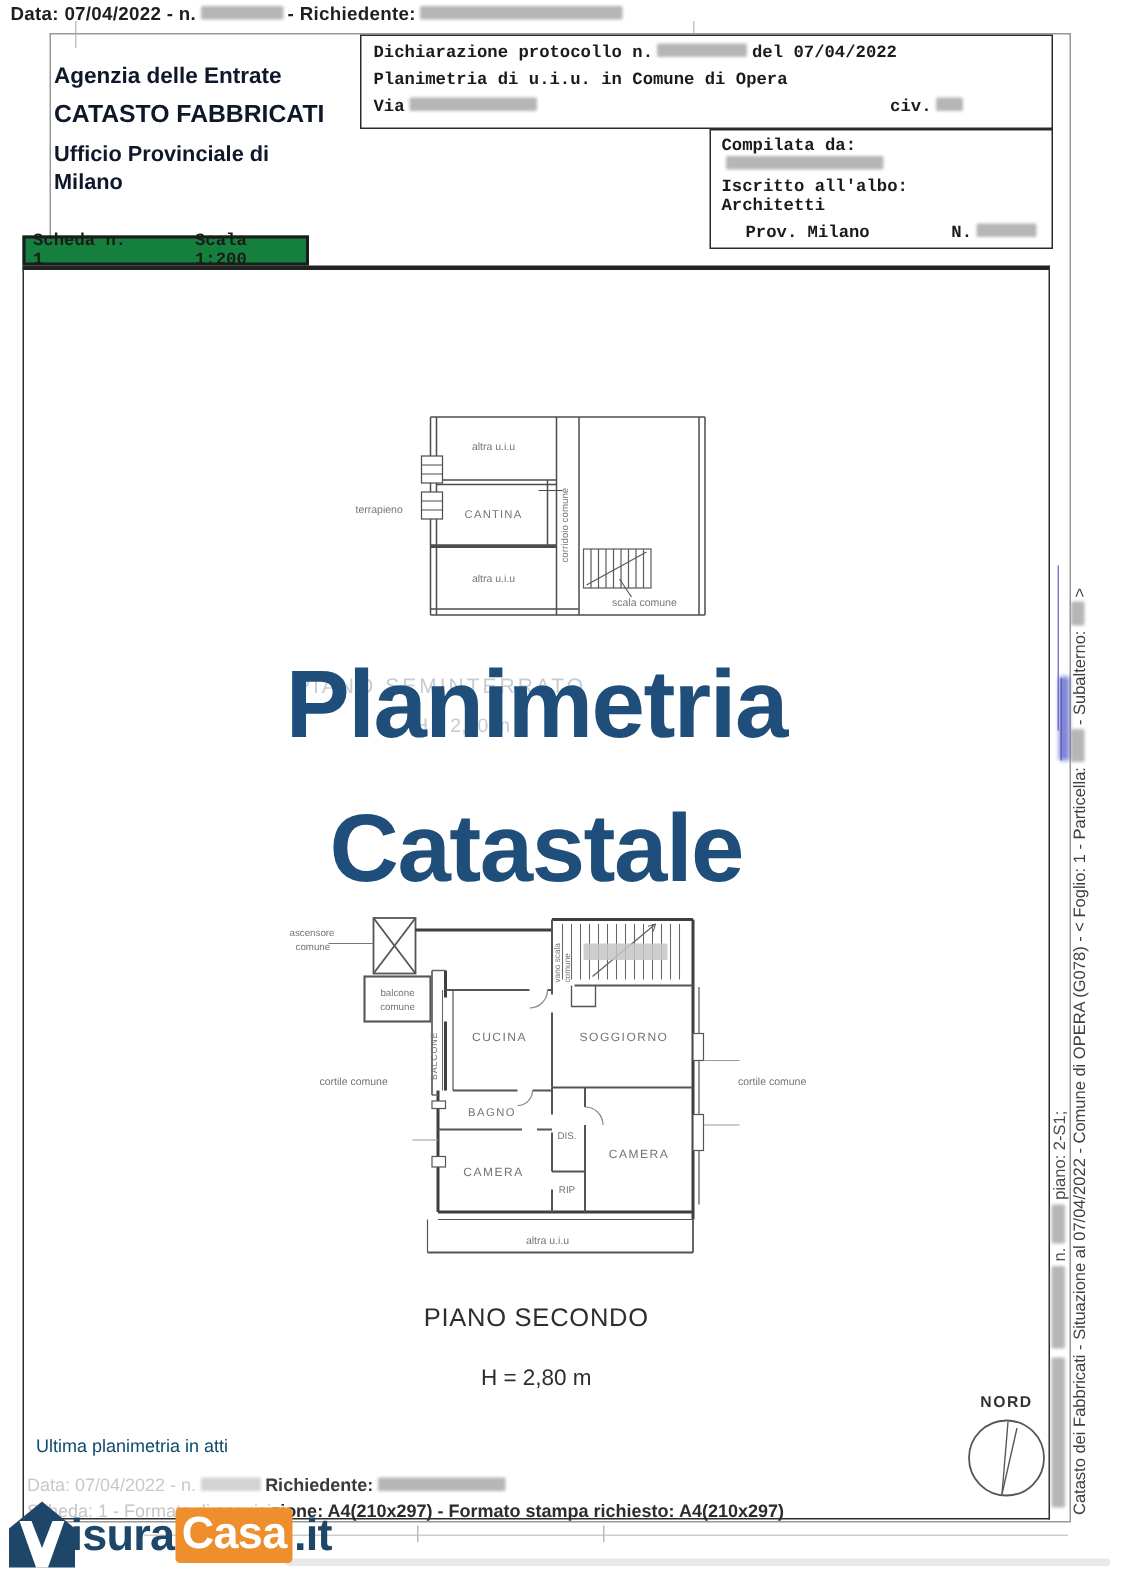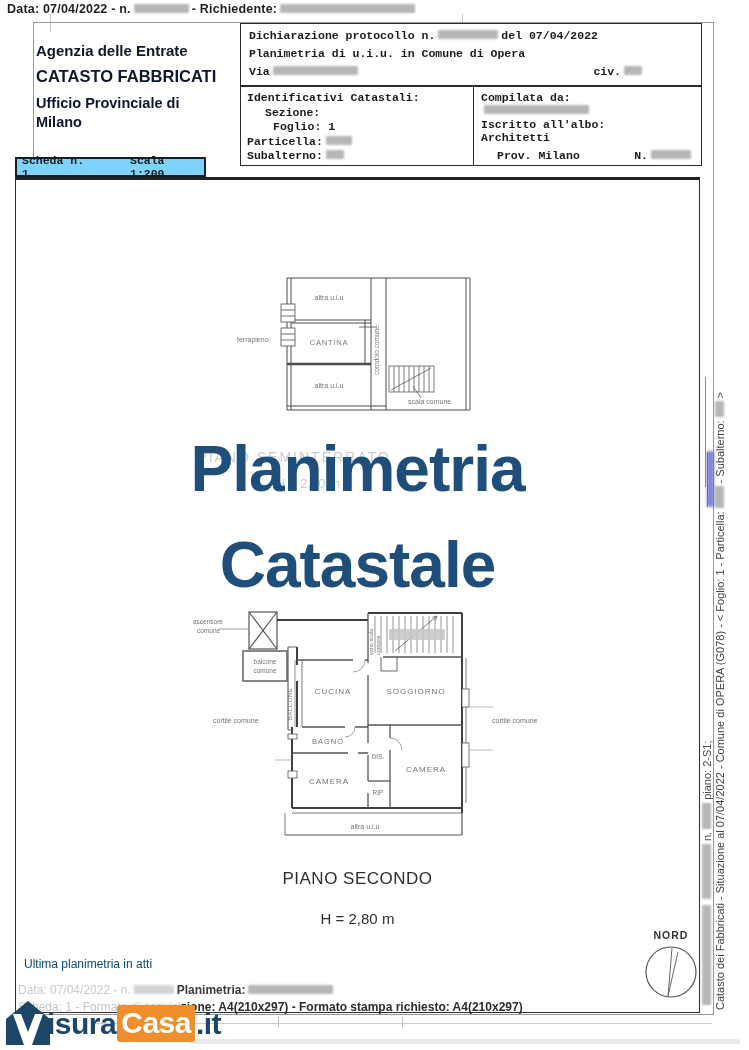--- a/index.html
+++ b/index.html
@@ -28,21 +28,21 @@
   .box-decl .row3{display:flex;align-items:baseline;}
   .box-decl .civ{margin-left:auto;margin-right:48px;}
   .box-ident{left:240px;top:86px;width:234px;height:80px;border:1px solid #2a2a2a;
              font-size:11.5px;line-height:14.5px;padding:4px 6px;box-sizing:border-box;background:#fff;}
   .box-comp{left:473px;top:86px;width:229px;height:80px;border:1px solid #2a2a2a;
             font-size:11.5px;line-height:13px;padding:4px 7px;box-sizing:border-box;background:#fff;}
   .ind1{padding-left:18px;}  .ind2{padding-left:26px;}
   .comp-last{display:flex;margin-top:5px;align-items:flex-start;padding-left:16px;}
   .comp-last .nn{margin-left:auto;}
   .scheda{left:15px;top:157px;width:191px;height:20px;border:2px solid #1c1c1c;font-size:11.5px;
-          display:flex;align-items:center;box-sizing:border-box;background:#7dd3fc;z-index:2;}
+          display:flex;align-items:center;box-sizing:border-box;background:#15803d;z-index:2;}
   .scheda .s1{padding-left:5px;} .scheda .s2{margin-left:34px;}
   .plan-frame{left:15px;top:177px;width:685px;height:836px;box-sizing:border-box;background:#fff;
               border:1.5px solid #2e2e2e;border-top:3px solid #222222;}
   .ghost{left:15px;top:449px;width:558px;text-align:center;color:#c7ccd2;z-index:1;}
   .ghost .g1{font-size:14px;letter-spacing:2px;}
   .ghost .g2{font-size:13px;margin-top:11px;margin-left:28px;}
   .watermark{left:15px;top:421px;width:685px;text-align:center;font-weight:bold;color:#1e4e79;
              font-size:64px;line-height:96px;letter-spacing:-1px;z-index:2;}
   .plan-upper{left:225px;top:270px;z-index:1;}
   .plan-main{left:185px;top:603px;z-index:1;}
@@ -102,27 +102,20 @@
       <span>Dichiarazione protocollo n.</span><span class="rd w60"></span><span>del 07/04/2022</span>
     </div>
     <div class="row">Planimetria di u.i.u. in Comune di Opera</div>
     <div class="row row3">
       <span>Via</span>
         <span class="rd w85"></span>
       <span class="civ"><span>civ.</span><span class="rd w18"></span></span>
     </div>
   </div>
 
-  <div class="abs box-ident mono">
-    <div>Identificativi Catastali:</div>
-    <div class="ind1">Sezione:</div>
-    <div class="ind2">Foglio: 1</div>
-    <div><span>Particella:</span><span class="rd w26"></span></div>
-    <div><span>Subalterno:</span><span class="rd w18"></span></div>
-  </div>
 
   <div class="abs box-comp mono">
     <div>Compilata da:</div>
     <div><span class="rd w105"></span></div>
     <div style="margin-top:1px;">Iscritto all'albo:</div>
     <div>Architetti</div>
     <div class="comp-last">
       <span>Prov. Milano</span>
       <span class="nn"><span>N.</span><span class="rd w40"></span></span>
     </div>
@@ -318,21 +311,21 @@
   </div>
   <div class="abs side2">
     <span class="rd w100"></span><span class="rd w55"></span><span>n.</span><span class="rd w26"></span><span>piano: 2-S1;</span>
   </div>
   <div class="abs blue-vline"></div>
   <div class="abs blue-blur"><span class="rd-blue"></span></div>
   <div class="abs blue-hair"></div>
 
   <div class="abs f-ultima">Ultima planimetria in atti</div>
   <div class="abs f-line2">
-    <span class="faint">Data: 07/04/2022  -  n.</span><span class="rd lt w40"></span><span class="dark">Planimetria:</span><span class="rd w85"></span>
+    <span class="faint">Data: 07/04/2022  -  n.</span><span class="rd lt w40"></span><span class="dark">Richiedente:</span><span class="rd w85"></span>
   </div>
   <div class="abs f-line3">
     <span class="faint">Scheda: 1 - Formato di acquisi</span><span class="dark">zione: A4(210x297)   -  Formato stampa richiesto: A4(210x297)</span>
   </div>
   <div class="abs f-hr"></div>
   <div class="abs f-tick" style="left:152px;"></div>
   <div class="abs f-tick" style="left:278px;"></div>
   <div class="abs f-tick" style="left:402px;"></div>
   <div class="abs streak"></div>
 

